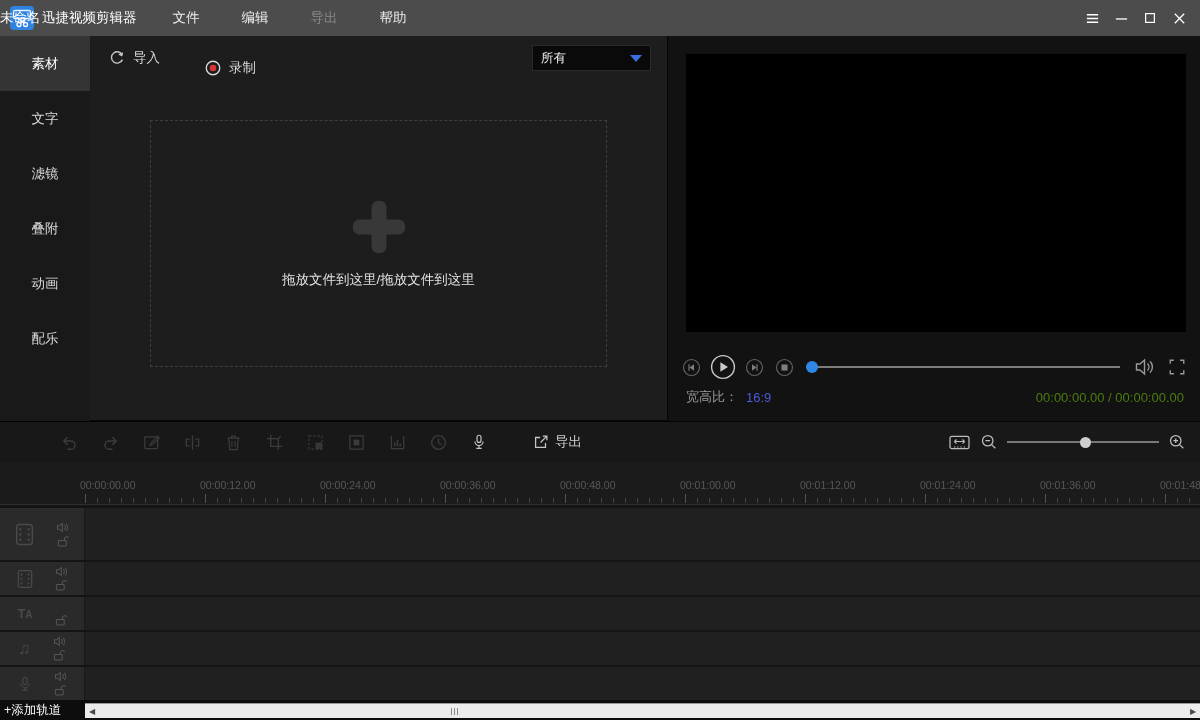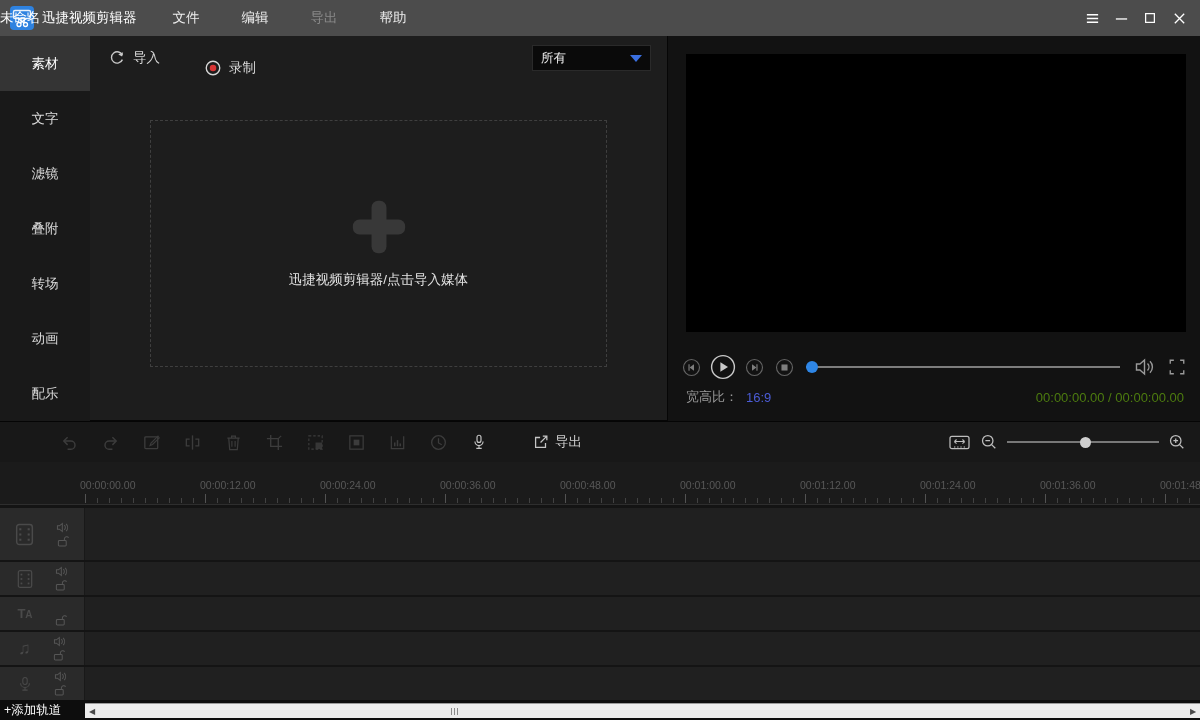--- a/index.html
+++ b/index.html
@@ -152,21 +152,20 @@
           </svg>
       </span>
     </div>
   </header>
 
   <aside class="sidebar">
     <div class="side-item active">素材</div>
     <div class="side-item">文字</div>
     <div class="side-item">滤镜</div>
     <div class="side-item">叠附</div>
-    <div class="side-item">转场</div>
     <div class="side-item">动画</div>
     <div class="side-item">配乐</div>
   </aside>
 
   <section class="media-panel">
     <div class="media-top">
       <span class="m-btn">
         <span class="tico">
           <svg viewBox="0 0 20 20" width="18" height="18">
             <path d="M16 11.8 A6.3 6.3 0 1 1 16 7" fill="none" stroke="#c9c9c9" stroke-width="1.5"></path>
@@ -189,21 +188,21 @@
         <span class="dd-caret"></span>
       </div>
     </div>
     <div class="dropzone">
       <span class="plus">
         <svg viewBox="0 0 60 60" width="56" height="56">
           <rect x="22" y="2" width="16" height="56" rx="7" fill="currentColor"></rect>
           <rect x="2" y="22" width="56" height="16" rx="7" fill="currentColor"></rect>
         </svg>
       </span>
-      <span class="dz-text">迅捷视频剪辑器/点击导入媒体</span>
+      <span class="dz-text">拖放文件到这里/拖放文件到这里</span>
     </div>
   </section>
 
   <section class="preview-panel">
     <div class="video"></div>
     <div class="pv-controls">
       <span class="cbtn">
         <svg viewBox="0 0 20 20" width="19" height="19">
           <circle cx="10" cy="10" r="8.4" fill="none" stroke="#646464" stroke-width="1.2"></circle>
           <path d="M12.6 6.6v6.8L8 10z" fill="#7e7e7e"></path>

